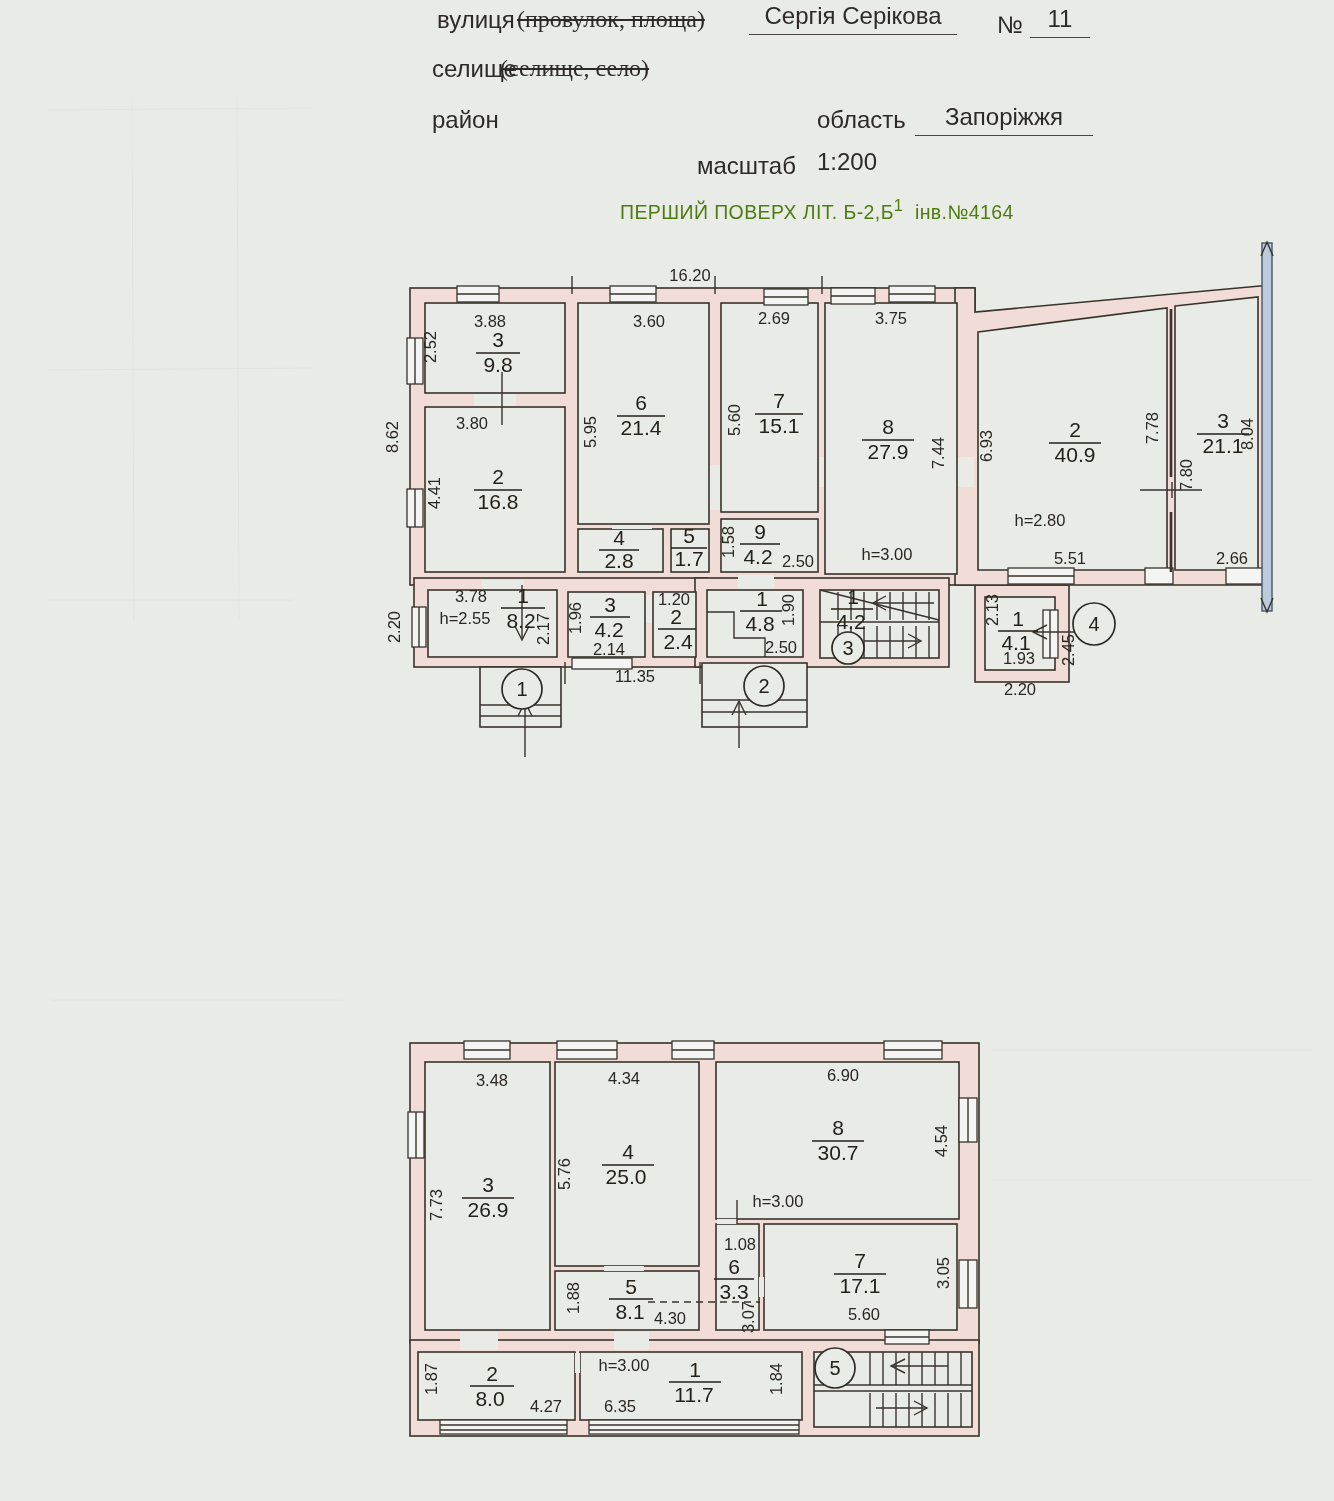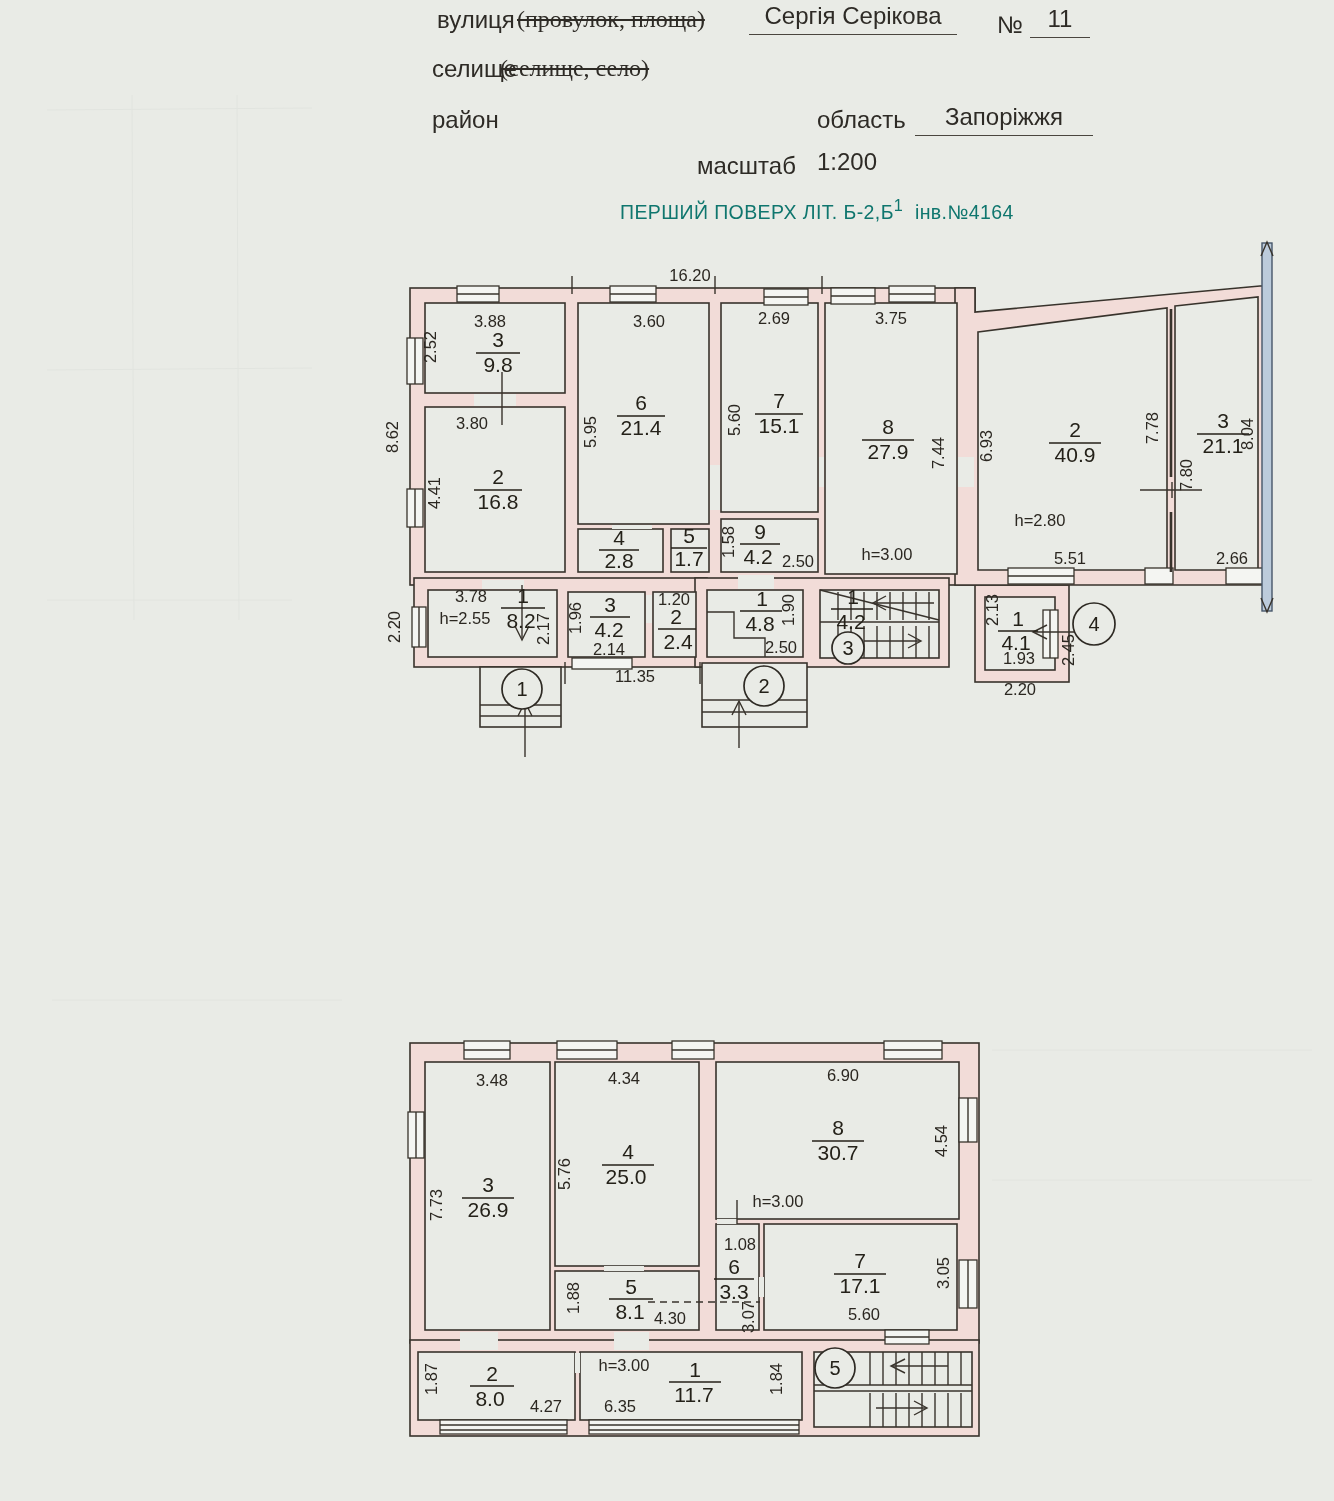--- a/index.html
+++ b/index.html
@@ -8,21 +8,21 @@
     background:#e9ebe6;
     font-family:"Liberation Sans",sans-serif;
     color:#2b2823;
     position:relative;
     overflow:hidden;
   }
   .page{position:absolute;inset:0;margin-left:12px;}
   .hdr{position:absolute;font-size:24px;color:#2e2b26;white-space:nowrap;}
   .strike{text-decoration:line-through;text-decoration-thickness:2px;font-family:Liberation Serif, serif;}
   .blank{display:inline-block;text-align:center;border-bottom:1.6px solid #4a463f;padding-bottom:4px;}
-  .ftitle{position:absolute;font-size:19.5px;color:#0f766e;letter-spacing:.4px;white-space:nowrap;}
+  .ftitle{position:absolute;font-size:19.5px;color:#4d7c0f;letter-spacing:.4px;white-space:nowrap;}
   svg{position:absolute;left:0;top:0;}
   .wall{fill:#f2dcd8;stroke:#38332c;stroke-width:1.6;}
   .room{fill:#e9ebe6;stroke:#38332c;stroke-width:1.6;}
   .win{fill:#f4f5f2;stroke:#38332c;stroke-width:1.3;}
   .ln{stroke:#38332c;stroke-width:1.4;fill:none;}
   .thin{stroke:#38332c;stroke-width:2.6;fill:none;}
   .dash{stroke:#38332c;stroke-width:1.3;fill:none;stroke-dasharray:7 5;}
   .gap{fill:#e9ebe6;stroke:none;}
   .dim{font:16.5px "Liberation Sans",sans-serif;fill:#2b2721;text-anchor:middle;}
   .rn{font:21px "Liberation Sans",sans-serif;fill:#242119;text-anchor:middle;}

